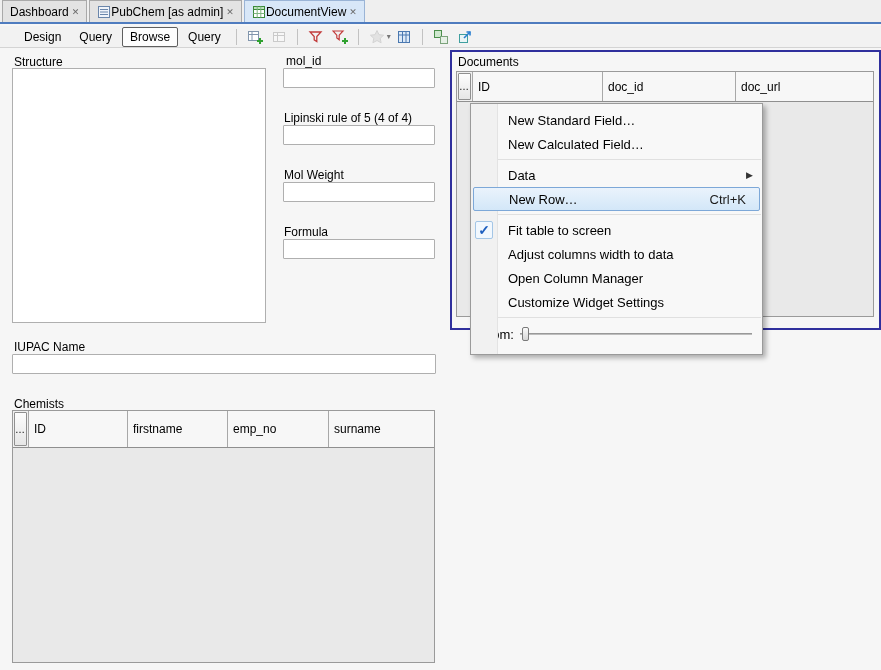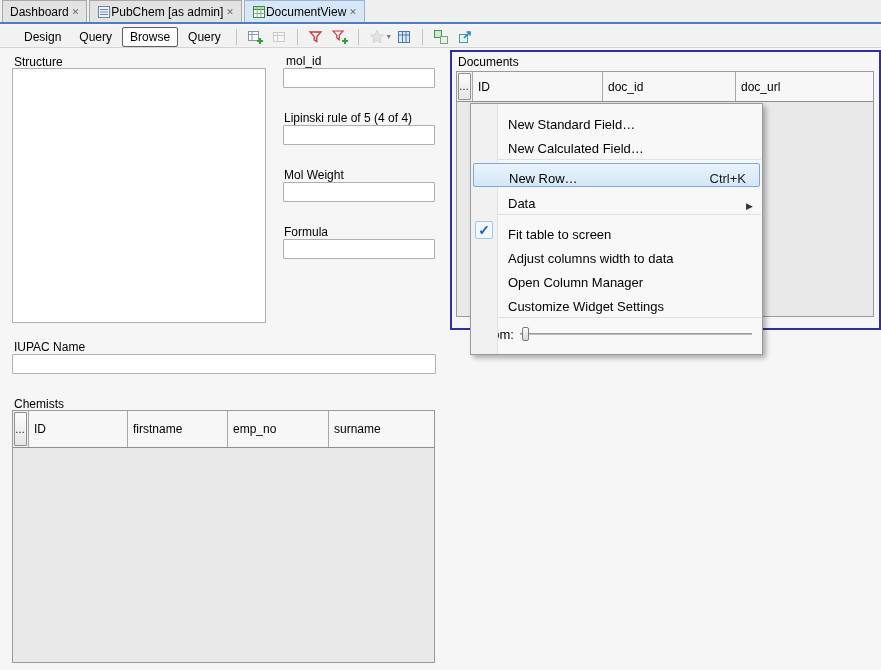--- a/index.html
+++ b/index.html
@@ -70,21 +70,21 @@
 
   
   .menu {
     position:absolute; left:470px; top:103px; width:293px; height:252px;
     background:#f8f8f8; border:1px solid #9a9a9a;
     box-shadow:3px 3px 5px rgba(0,0,0,.3); z-index:10;
     padding:4px 0; font-size:13px;
   }
   .menu-gutter { position:absolute; left:0; top:0; bottom:0; width:27px;
     background:#f1f1f1; border-right:1px solid #e3e3e3; }
-  .mi { position:relative; height:24px; display:flex; align-items:flex-end; padding-left:37px; }
+  .mi { position:relative; height:24px; display:flex; align-items:center; padding-left:37px; }
   .mi .shortcut { margin-left:auto; padding-right:13px; color:#1a1a1a; }
   .mi .subarrow { margin-left:auto; padding-right:9px; font-size:9px; color:#333; }
   .mi.hl { margin:0 2px; padding-left:35px; border:1px solid #7da8d8; border-radius:2px;
     background:linear-gradient(#eaf3fc,#d3e7f8); }
   .menu-check {
     position:absolute; left:4px; top:3px; width:18px; height:18px;
     border:1px solid #a4c6e6; background:#f2f8fe; border-radius:2px;
     display:flex; align-items:center; justify-content:center;
     color:#1e5fbf; font-size:14px; font-weight:bold;
   }
@@ -250,27 +250,27 @@
 
   <div class="mi">
     <span>New Standard Field…</span>
   </div>
   <div class="mi">
     <span>New Calculated Field…</span>
   </div>
 
   <div class="msep"></div>
 
+  <div class="mi">
+    <span>Data</span>
+    <span class="subarrow">▶</span>
+  </div>
   <div class="mi hl">
     <span>New Row…</span>
     <span class="shortcut">Ctrl+K</span>
-  </div>
-  <div class="mi">
-    <span>Data</span>
-    <span class="subarrow">▶</span>
   </div>
 
   <div class="msep"></div>
 
   <div class="mi">
     <span class="menu-check">✓</span>
     <span>Fit table to screen</span>
   </div>
   <div class="mi">
     <span>Adjust columns width to data</span>

